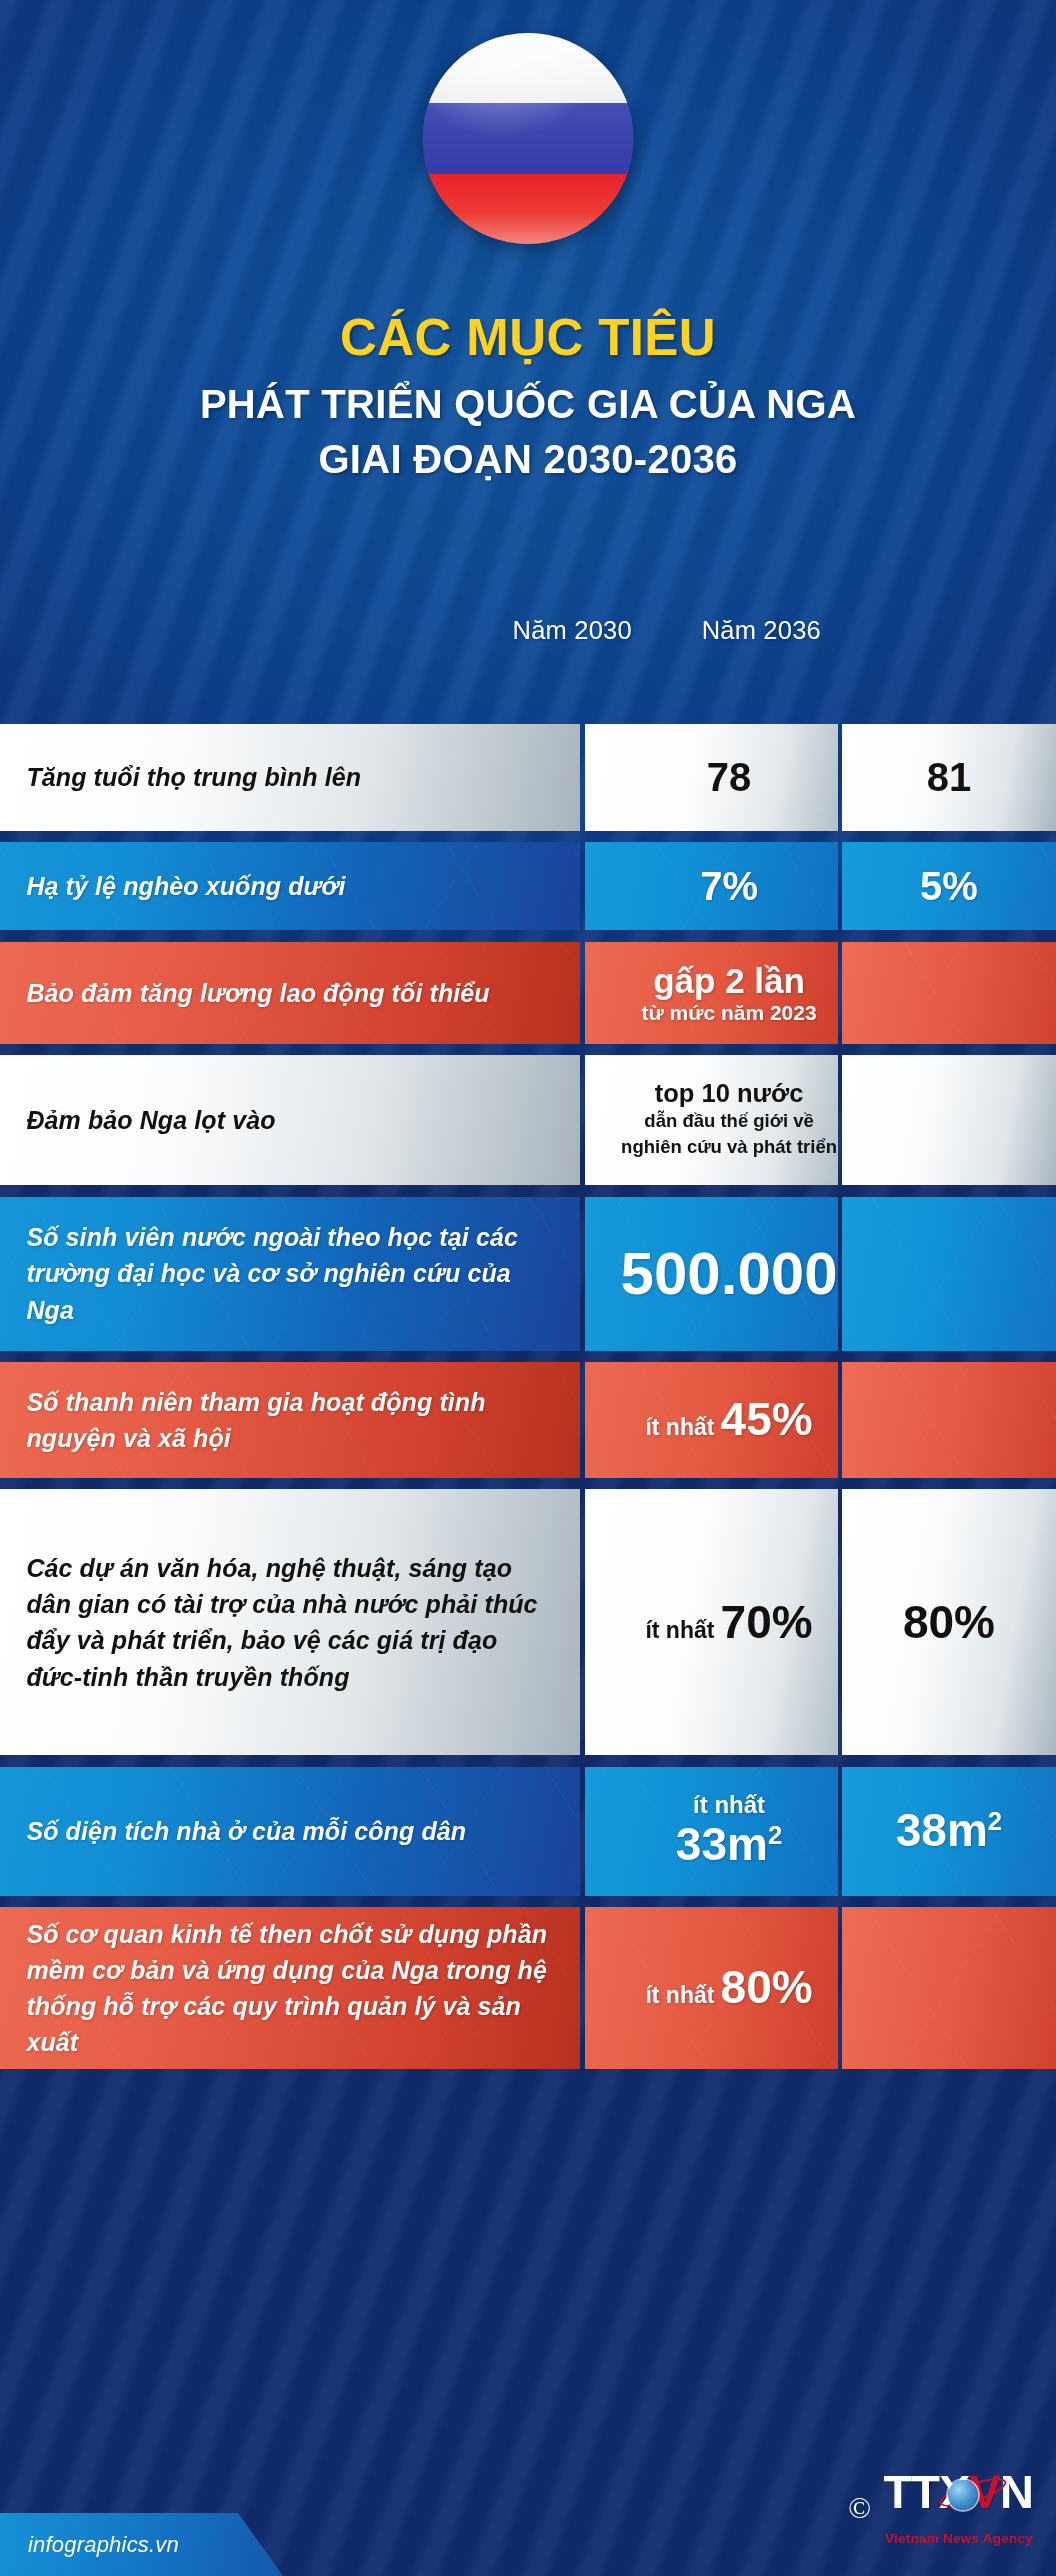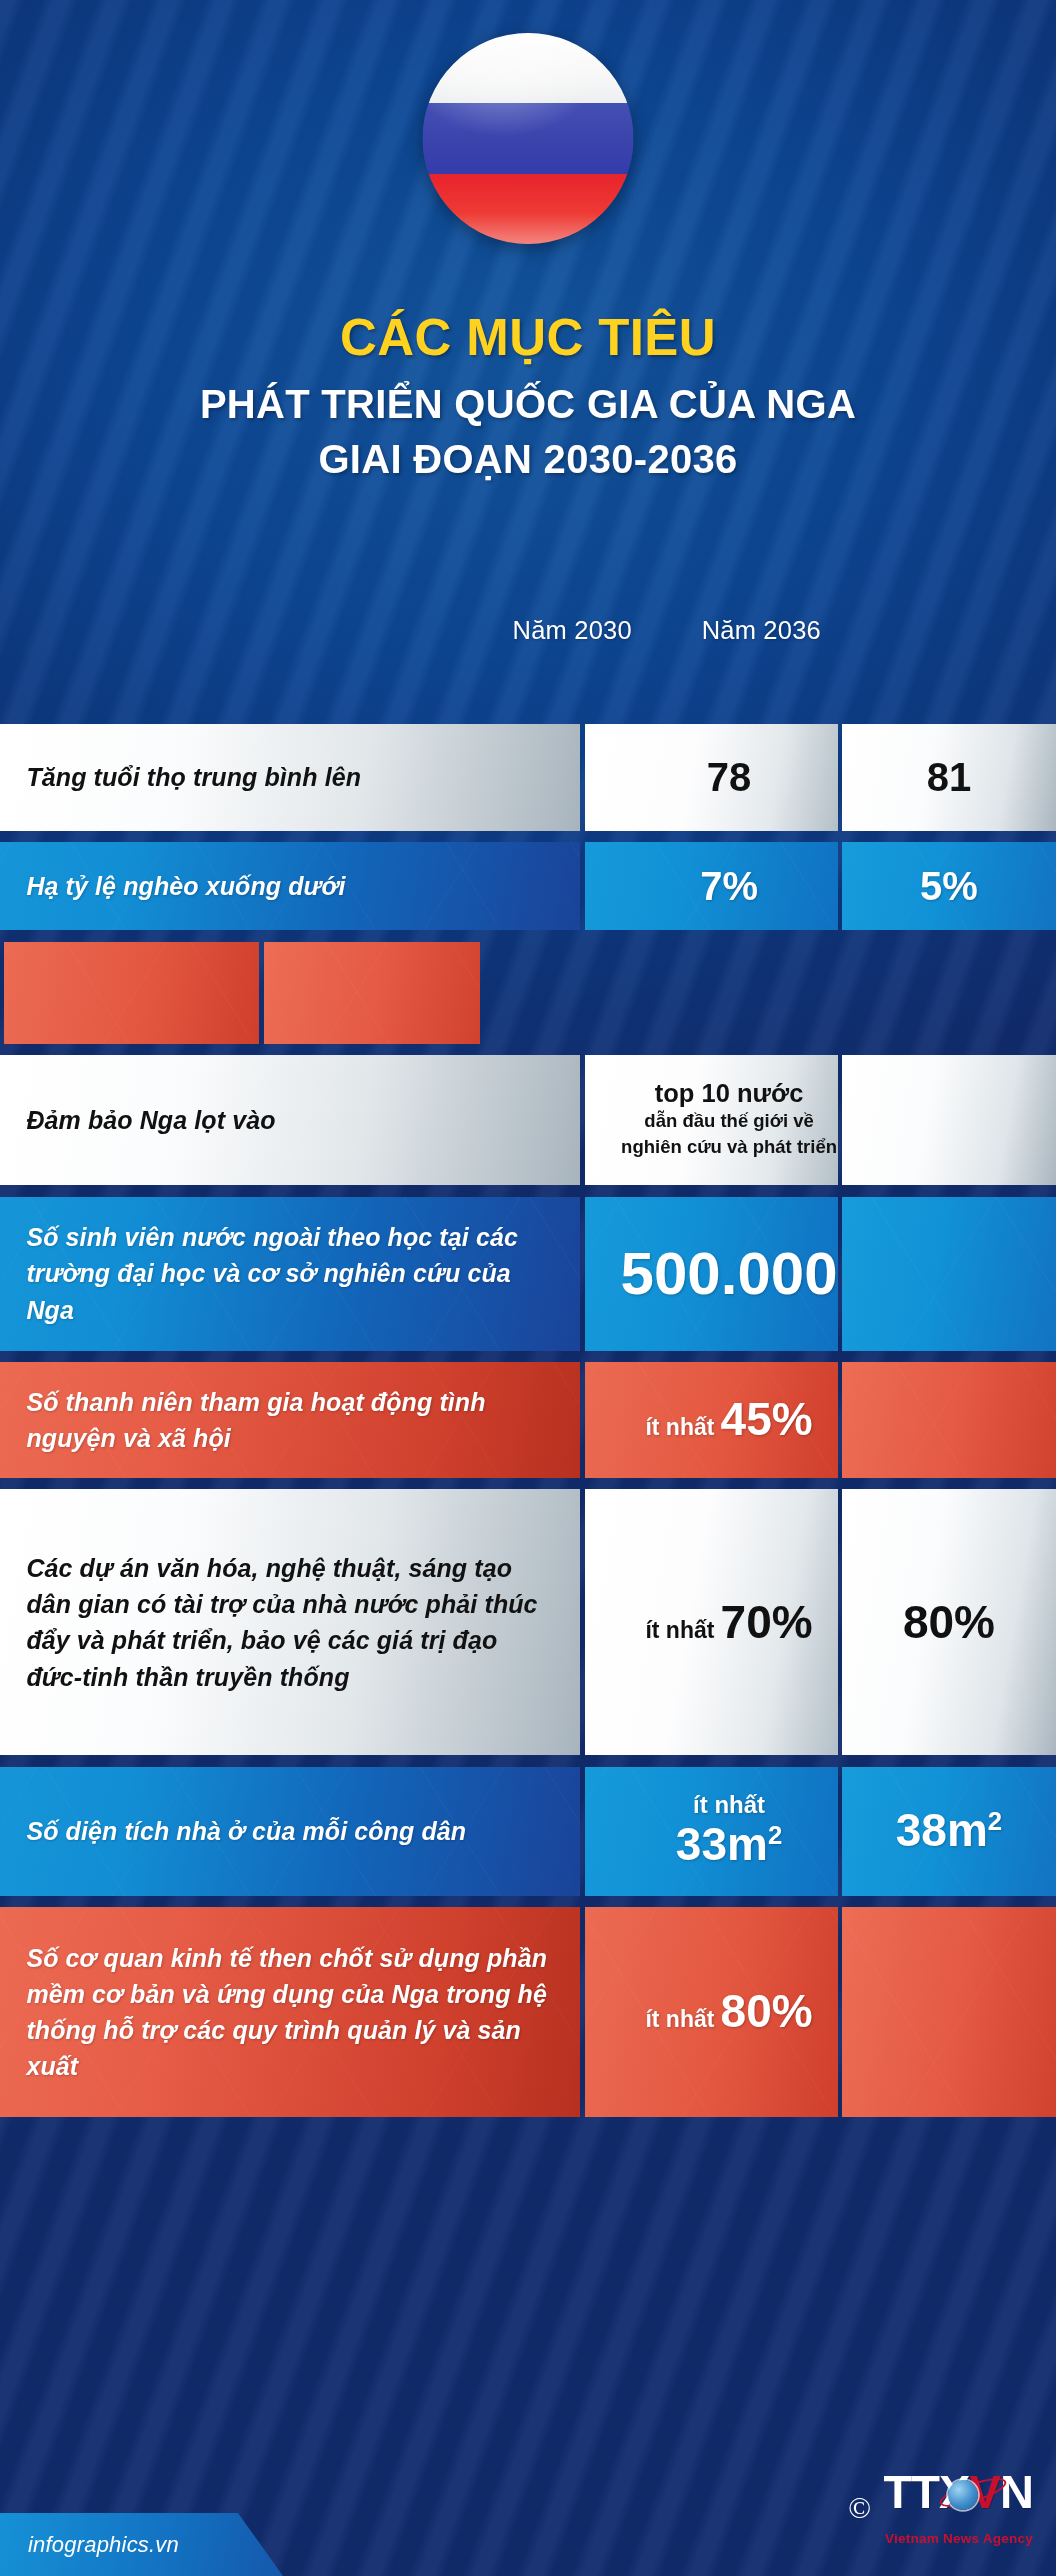--- a/index.html
+++ b/index.html
@@ -177,21 +177,21 @@
 
   
   .h1 { height: 107px; }
   .h2 { height: 88px; }
   .h3 { height: 102px; }
   .h4 { height: 130px; }
   .h5 { height: 154px; }
   .h6 { height: 116px; }
   .h7 { height: 266px; }
   .h8 { height: 129px; }
-  .h9 { height: 210px; }
+  .h9 { height: 162px; }
 
   
   .wm {
     position: absolute;
     inset: 0;
     pointer-events: none;
     opacity: 0.07;
     background:
       repeating-linear-gradient(58deg, rgba(255,255,255,0.5) 0 0.9px, transparent 0.9px 106px),
       repeating-linear-gradient(-58deg, rgba(255,255,255,0.4) 0 0.9px, transparent 0.9px 132px);
@@ -337,23 +337,31 @@
         <span class="val-text v-num">7%</span>
       </div>
       <div class="gap-b"></div>
       <div class="cell c-2036">
         <div class="wm"></div>
         <span class="val-text v-num">5%</span>
       </div>
     </div>
 
     <div class="row red h3">
-      <div class="gap-a"></div>
-      <div class="cell c-2030">
-        <div class="wm"></div>
+      <div class="cell c-label">
+        <div class="wm"></div>
+        <span class="label-text">Bảo đảm tăng lương lao động tối thiểu</span>
+      </div>
+      <div class="gap-a"></div>
+      <div class="cell c-2030">
+        <div class="wm"></div>
+        <div class="v-stack">
+          <span class="val-text v-med">gấp 2 lần</span>
+          <span class="val-text v-small">từ mức năm 2023</span>
+        </div>
       </div>
       <div class="gap-b"></div>
       <div class="cell c-2036">
         <div class="wm"></div>
         <span class="val-text v-num"></span>
       </div>
     </div>
 
     <div class="row light h4">
       <div class="cell c-label">

